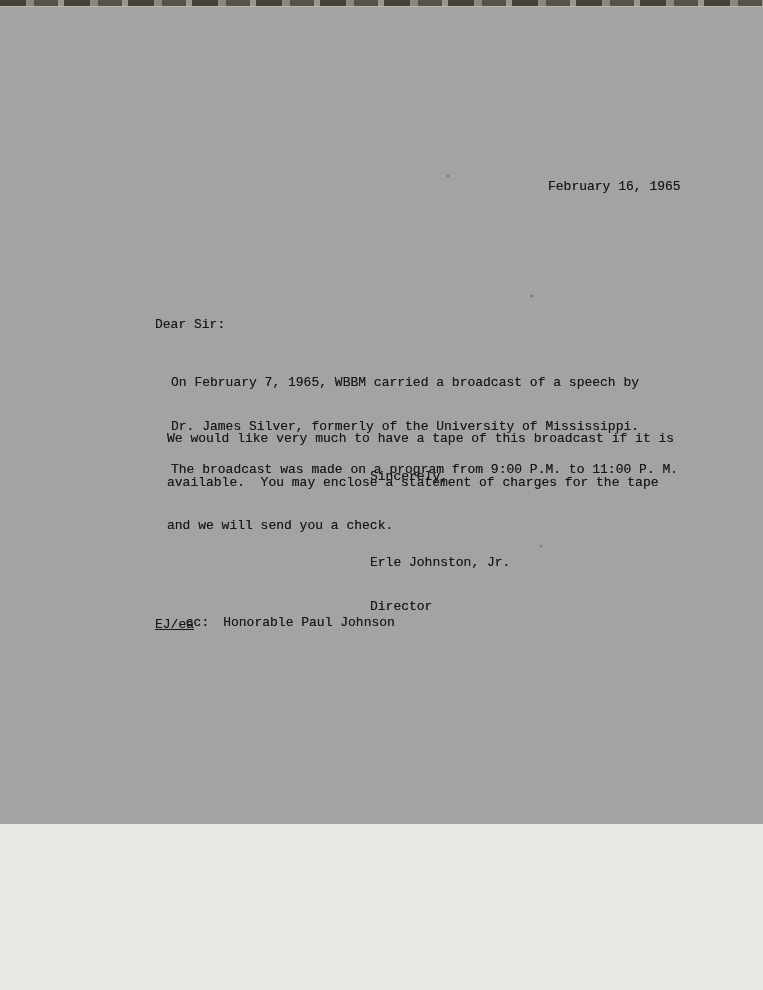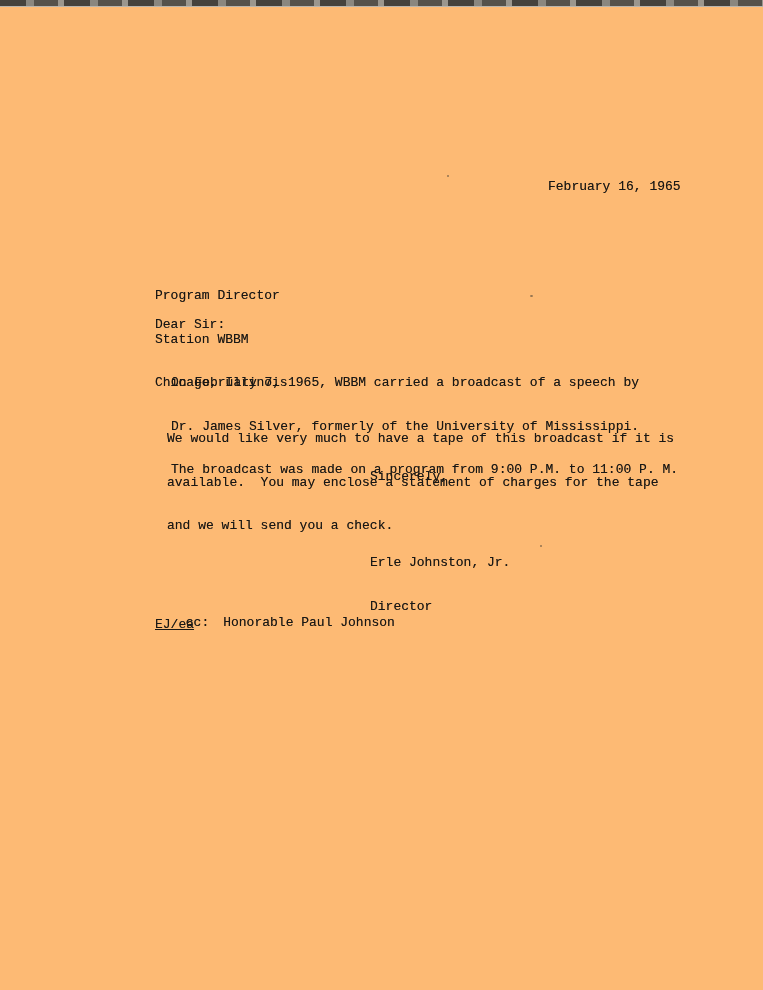--- a/index.html
+++ b/index.html
@@ -3,23 +3,23 @@
 <meta charset="utf-8">
 <style>
   html, body {
     margin: 0;
     padding: 0;
     background: #e9e8e4;
   }
   .page {
     position: relative;
     width: 763px;
-    height: 990px;
+    height: 824px;
     margin: 0 auto;
-    background: #fdba74;
+    background: #a3a3a3;
     overflow: hidden;
     font-family: "Liberation Mono", "DejaVu Sans Mono", monospace;
     font-size: 13px;
     line-height: 14.5px;
     color: #181715;
   }
   
   .torn-edge {
     position: absolute;
     top: 0; left: 0;
@@ -64,25 +64,20 @@
 <div class="page">
 
   <div class="torn-edge"></div>
 
   <div class="speck speck-1"></div>
   <div class="speck speck-2"></div>
   <div class="speck speck-3"></div>
 
   <div class="txt date-line">February 16, 1965</div>
 
-  <div class="txt recipient">
-    <div>Program Director</div>
-    <div>Station WBBM</div>
-    <div>Chicago, Illinois</div>
-  </div>
 
   <div class="txt salutation">Dear Sir:</div>
 
   <div class="txt paragraph-1">
     <div>On February 7, 1965, WBBM carried a broadcast of a speech by</div>
     <div>Dr. James Silver, formerly of the University of Mississippi.</div>
     <div>The broadcast was made on a program from 9:00 P.M. to 11:00 P. M.</div>
   </div>
 
   <div class="txt paragraph-2">

